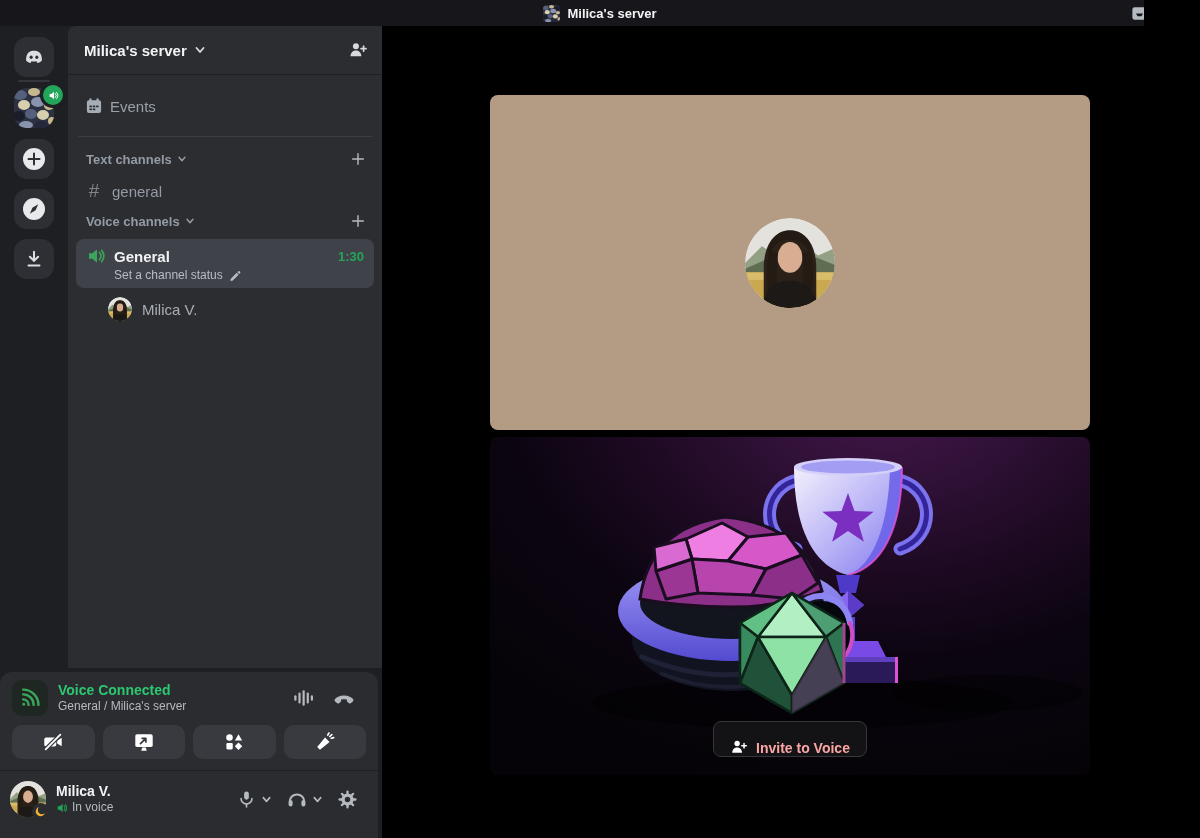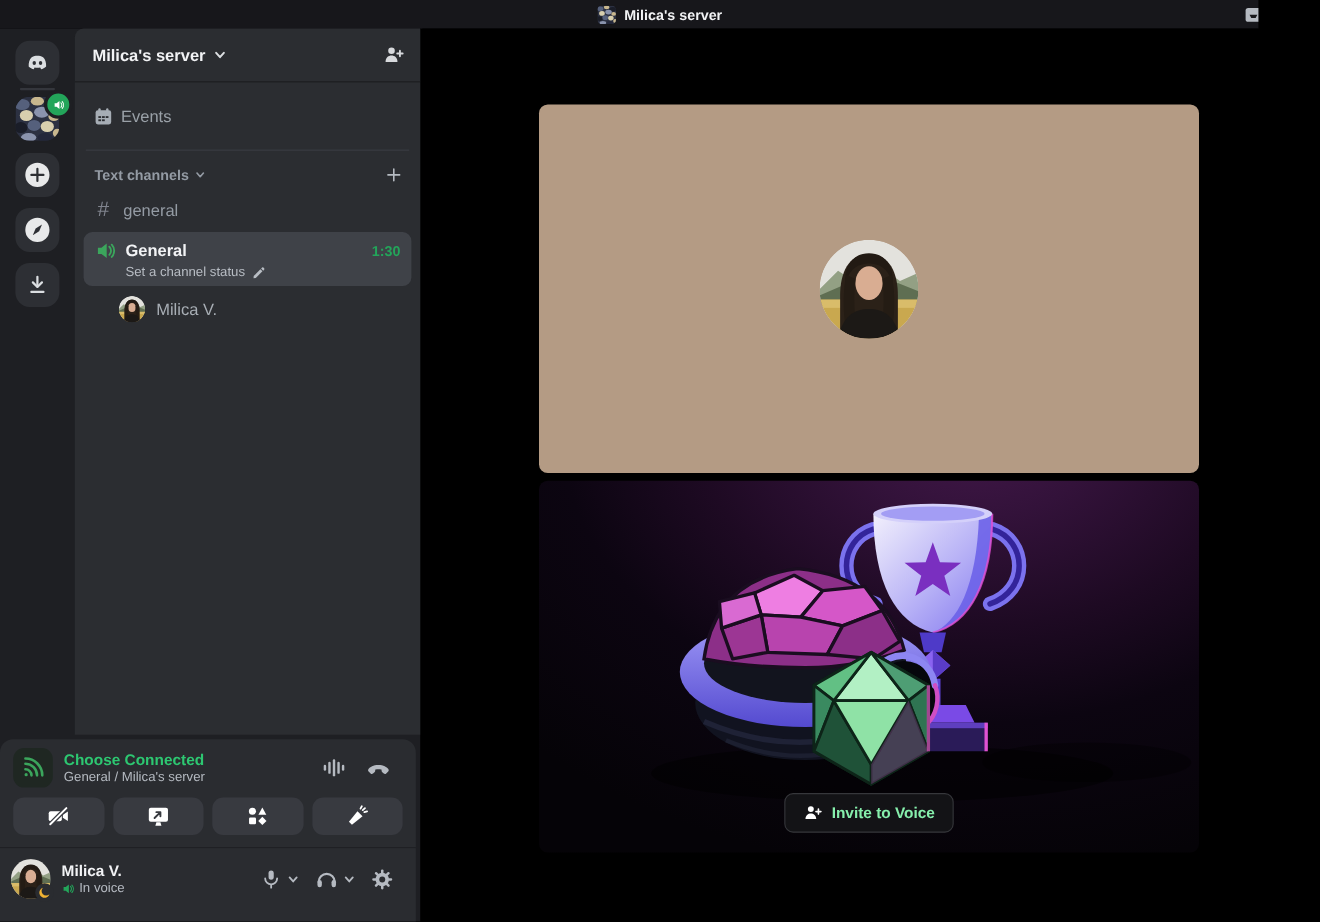--- a/index.html
+++ b/index.html
@@ -71,22 +71,22 @@
   .user-icons .gap4{width:4px;}
   
   .main{position:absolute;left:384px;top:26px;width:816px;height:812px;background:#000;}
   .tile-video{position:absolute;left:106px;top:69px;width:600px;height:335px;border-radius:8px;background:#b49b84;
               display:flex;align-items:center;justify-content:center;}
   .tile-avatar{width:90px;height:90px;border-radius:50%;overflow:hidden;}
   .tile-activity{position:absolute;left:106px;top:411px;width:600px;height:338px;border-radius:8px;overflow:hidden;
       background:radial-gradient(95% 120% at 66% -14%, #43184a 0%, #33123a 20%, #1e0a23 44%, #0c0511 66%, #050307 100%);}
   .artwork{position:absolute;left:0;top:4px;}
   .tile-btns{position:absolute;left:0;right:0;bottom:18px;display:flex;justify-content:center;gap:12px;z-index:2;}
-  .dark-btn{height:36px;border-radius:8px;background:#131316;border:1px solid #36373b;color:#86efac;
-            display:flex;align-items:center;gap:8px;padding:0 16px;font-size:14px;font-weight:600;
+  .dark-btn{height:36px;border-radius:8px;background:#131316;border:1px solid #36373b;color:#fca5a5;
+            display:flex;align-items:flex-end;gap:8px;padding:0 16px;font-size:14px;font-weight:600;
             font-family:inherit;box-sizing:border-box;}
   .hidden-defs{position:absolute;width:0;height:0;overflow:hidden;}
 </style>
 </head>
 <body>
 
 <svg class="hidden-defs" aria-hidden="true">
   <defs>
     <clipPath id="clip48">
         <circle cx="24" cy="24" r="24"></circle>
@@ -266,20 +266,33 @@
         <svg width="16" height="16" viewBox="0 0 18 18" stroke="currentColor" stroke-width="1.6" stroke-linecap="round">
           <path d="M9,3 v12 M3,9 h12"></path>
         </svg>
       </span>
     </div>
     <div class="chan-row">
       <span class="hash">#</span>
       <span>general</span>
     </div>
 
+    <div class="sec-head">
+      <span>Voice channels</span>
+      <span style="display:flex;">
+        <svg width="10" height="10" viewBox="0 0 12 12">
+            <use href="#sym-chevron"></use>
+          </svg>
+      </span>
+      <span class="plus">
+        <svg width="16" height="16" viewBox="0 0 18 18" stroke="currentColor" stroke-width="1.6" stroke-linecap="round">
+          <path d="M9,3 v12 M3,9 h12"></path>
+        </svg>
+      </span>
+    </div>
 
     <div class="voice-card">
       <div class="vc-line1">
         <span style="display:flex;color:#3ba55c;">
           <svg width="20" height="20" viewBox="0 0 20 20">
               <use href="#sym-speaker"></use>
             </svg>
         </span>
         <span class="vc-name">General</span>
         <span class="vc-timer">1:30</span>
@@ -309,21 +322,21 @@
     <div class="vp-row">
       <div class="vp-signal">
         <svg width="22" height="22" viewBox="0 0 24 24" fill="none" stroke="currentColor" stroke-width="2.6" stroke-linecap="round">
           <circle cx="5.2" cy="18.8" r="1.6" fill="currentColor" stroke="none"></circle>
           <path d="M4.5,13.5 a6,6 0 0 1 6,6"></path>
           <path d="M4.5,8 a11.5,11.5 0 0 1 11.5,11.5"></path>
           <path d="M4.5,2.8 a16.7,16.7 0 0 1 16.7,16.7"></path>
         </svg>
       </div>
       <div class="vp-texts">
-        <div class="vp-title">Choose Connected</div>
+        <div class="vp-title">Voice Connected</div>
         <div class="vp-sub">General / Milica's server</div>
       </div>
       <div class="vp-icons">
         <span style="display:flex;">
           <svg width="22" height="22" viewBox="0 0 24 24" fill="currentColor">
             <rect x="2.5" y="9" width="2.4" height="6" rx="1.2"></rect>
             <rect x="7" y="6" width="2.4" height="12" rx="1.2"></rect>
             <rect x="11.5" y="3.5" width="2.4" height="17" rx="1.2"></rect>
             <rect x="16" y="6" width="2.4" height="12" rx="1.2"></rect>
             <rect x="20.5" y="9" width="2.4" height="6" rx="1.2"></rect>

